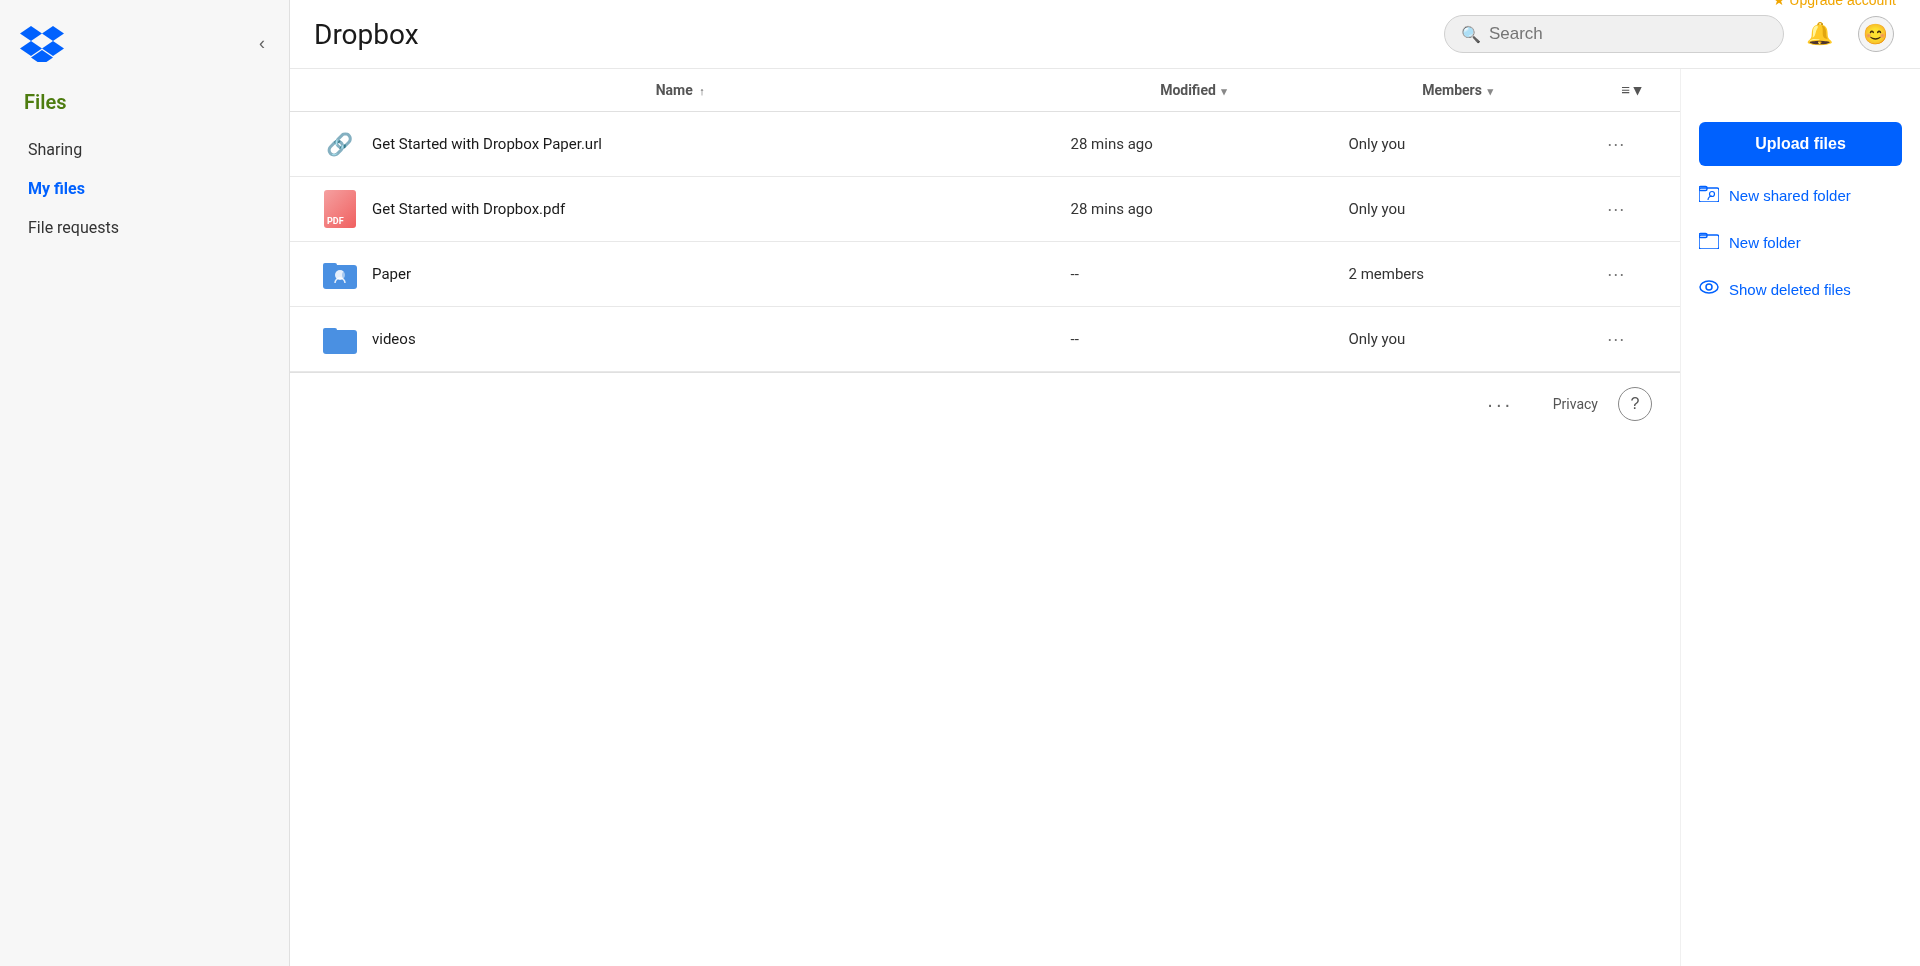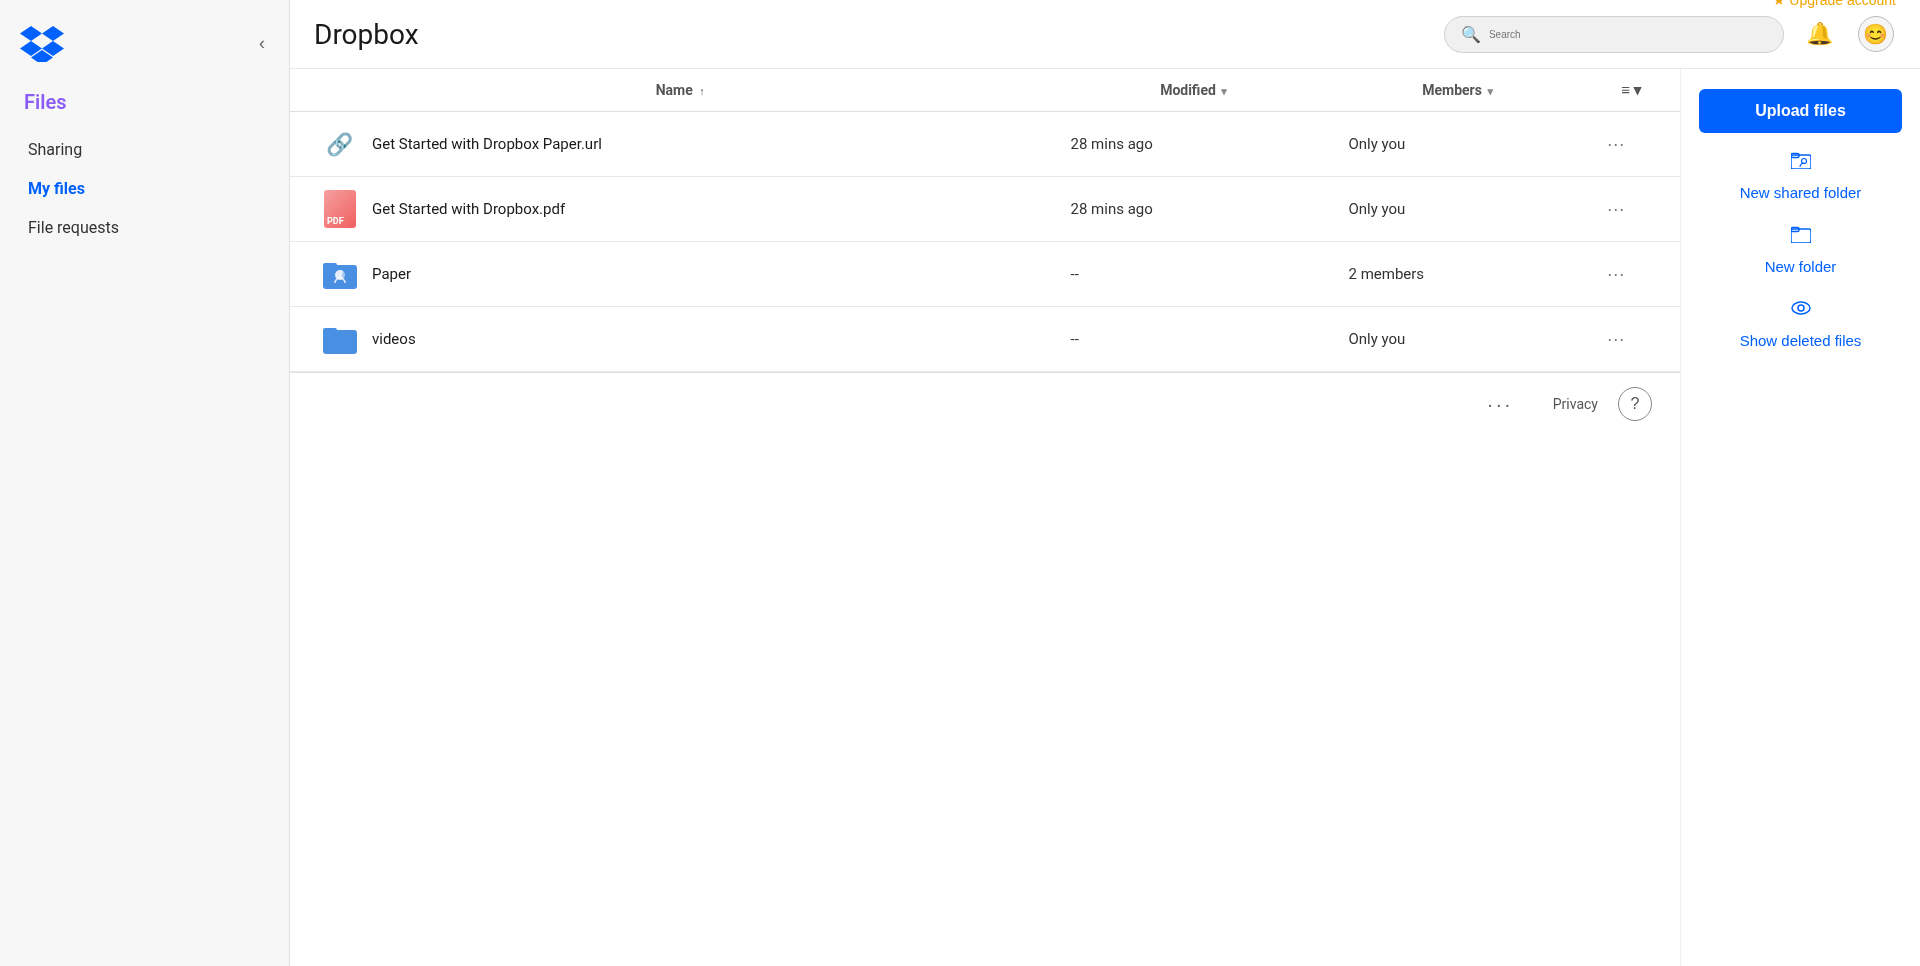--- a/index.html
+++ b/index.html
@@ -27,21 +27,21 @@
       color: #636363;
       font-size: 18px;
       background: none;
       border: none;
       padding: 4px;
     }
     #sidebar-files-label {
       padding: 18px 24px 8px 24px;
       font-size: 20px;
       font-weight: 600;
-      color: #8b5cf6;
+      color: #4d7c0f;
     }
     #sidebar-nav {
       padding: 8px 0;
       flex: 1;
     }
     .nav-item {
       padding: 10px 28px;
       font-size: 16px;
       color: #333;
       cursor: pointer;
@@ -125,21 +125,21 @@
       background: #f0f0f0;
       border: 1px solid #d0d0d0;
       border-radius: 24px;
       padding: 8px 16px;
       gap: 8px;
       width: 340px;
     }
     #search-bar input {
       border: none;
       background: transparent;
-      font-size: 10px;
+      font-size: 17px;
       outline: none;
       width: 100%;
       color: #444;
     }
     .bell-btn, .avatar-btn {
       background: none;
       border: none;
       cursor: pointer;
       font-size: 22px;
       color: #444;
@@ -250,33 +250,33 @@
       background: #0061fe;
       color: #fff;
       border: none;
       border-radius: 6px;
       padding: 13px 18px;
       font-size: 16px;
       font-weight: 600;
       cursor: pointer;
       text-align: center;
       width: 100%;
+      margin-top: 33px;
     }
     .action-link {
       display: flex;
       align-items: center;
       gap: 10px;
       color: #0061fe;
       font-size: 15px;
       cursor: pointer;
       padding: 6px 0;
       background: none;
       border: none;
       text-align: center;
-      flex-direction: column;
     }
     .action-icon { font-size: 19px; }
 
     
     #footer {
       border-top: 1px solid #e0e0e0;
       padding: 14px 28px;
       display: flex;
       align-items: center;
       justify-content: flex-end;

